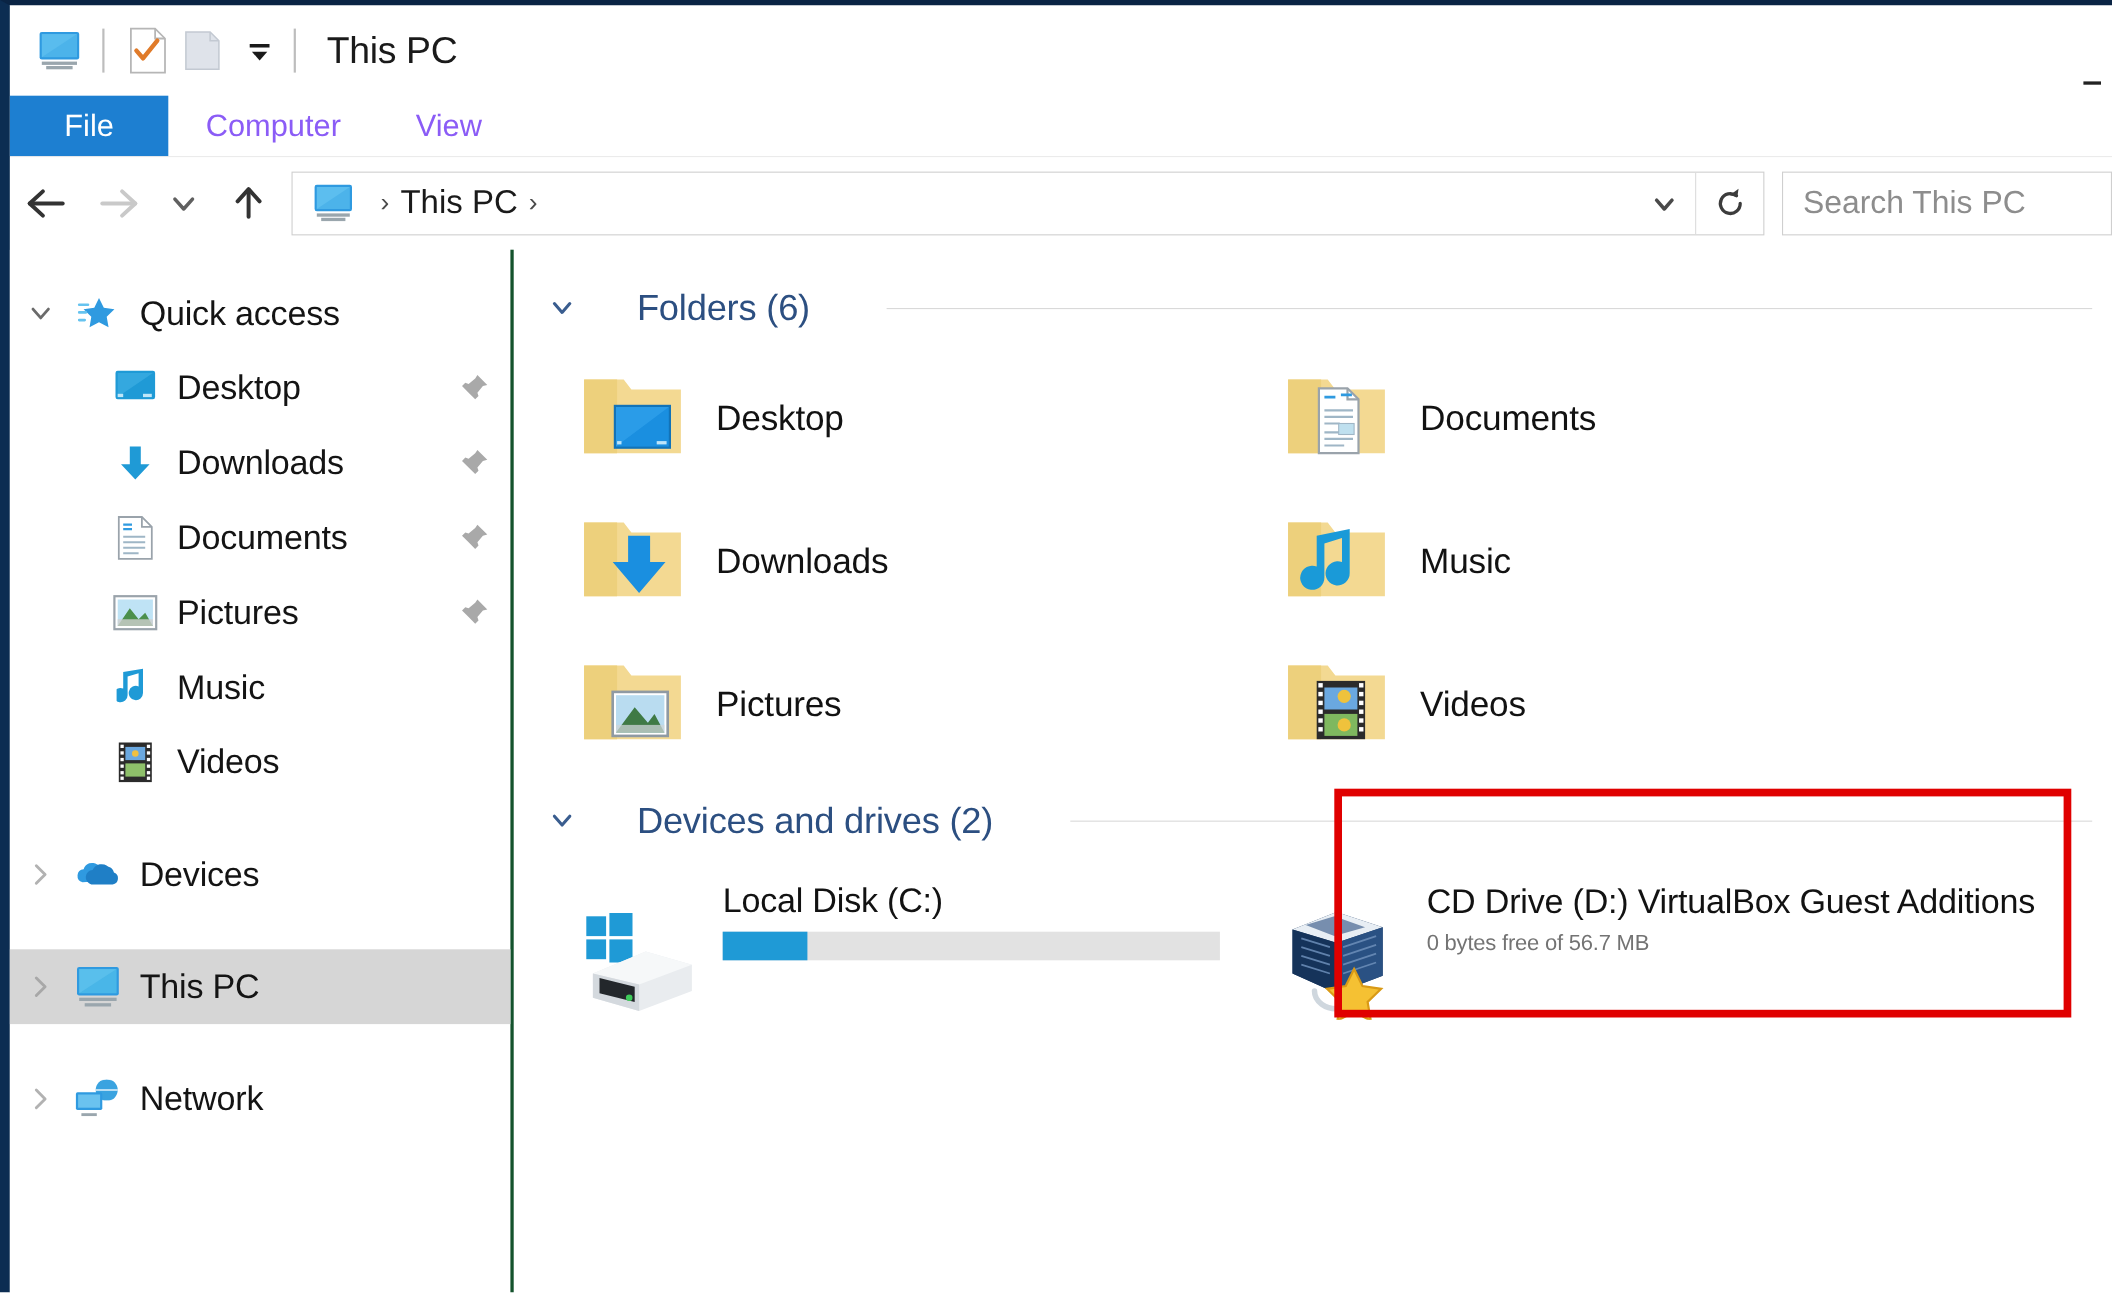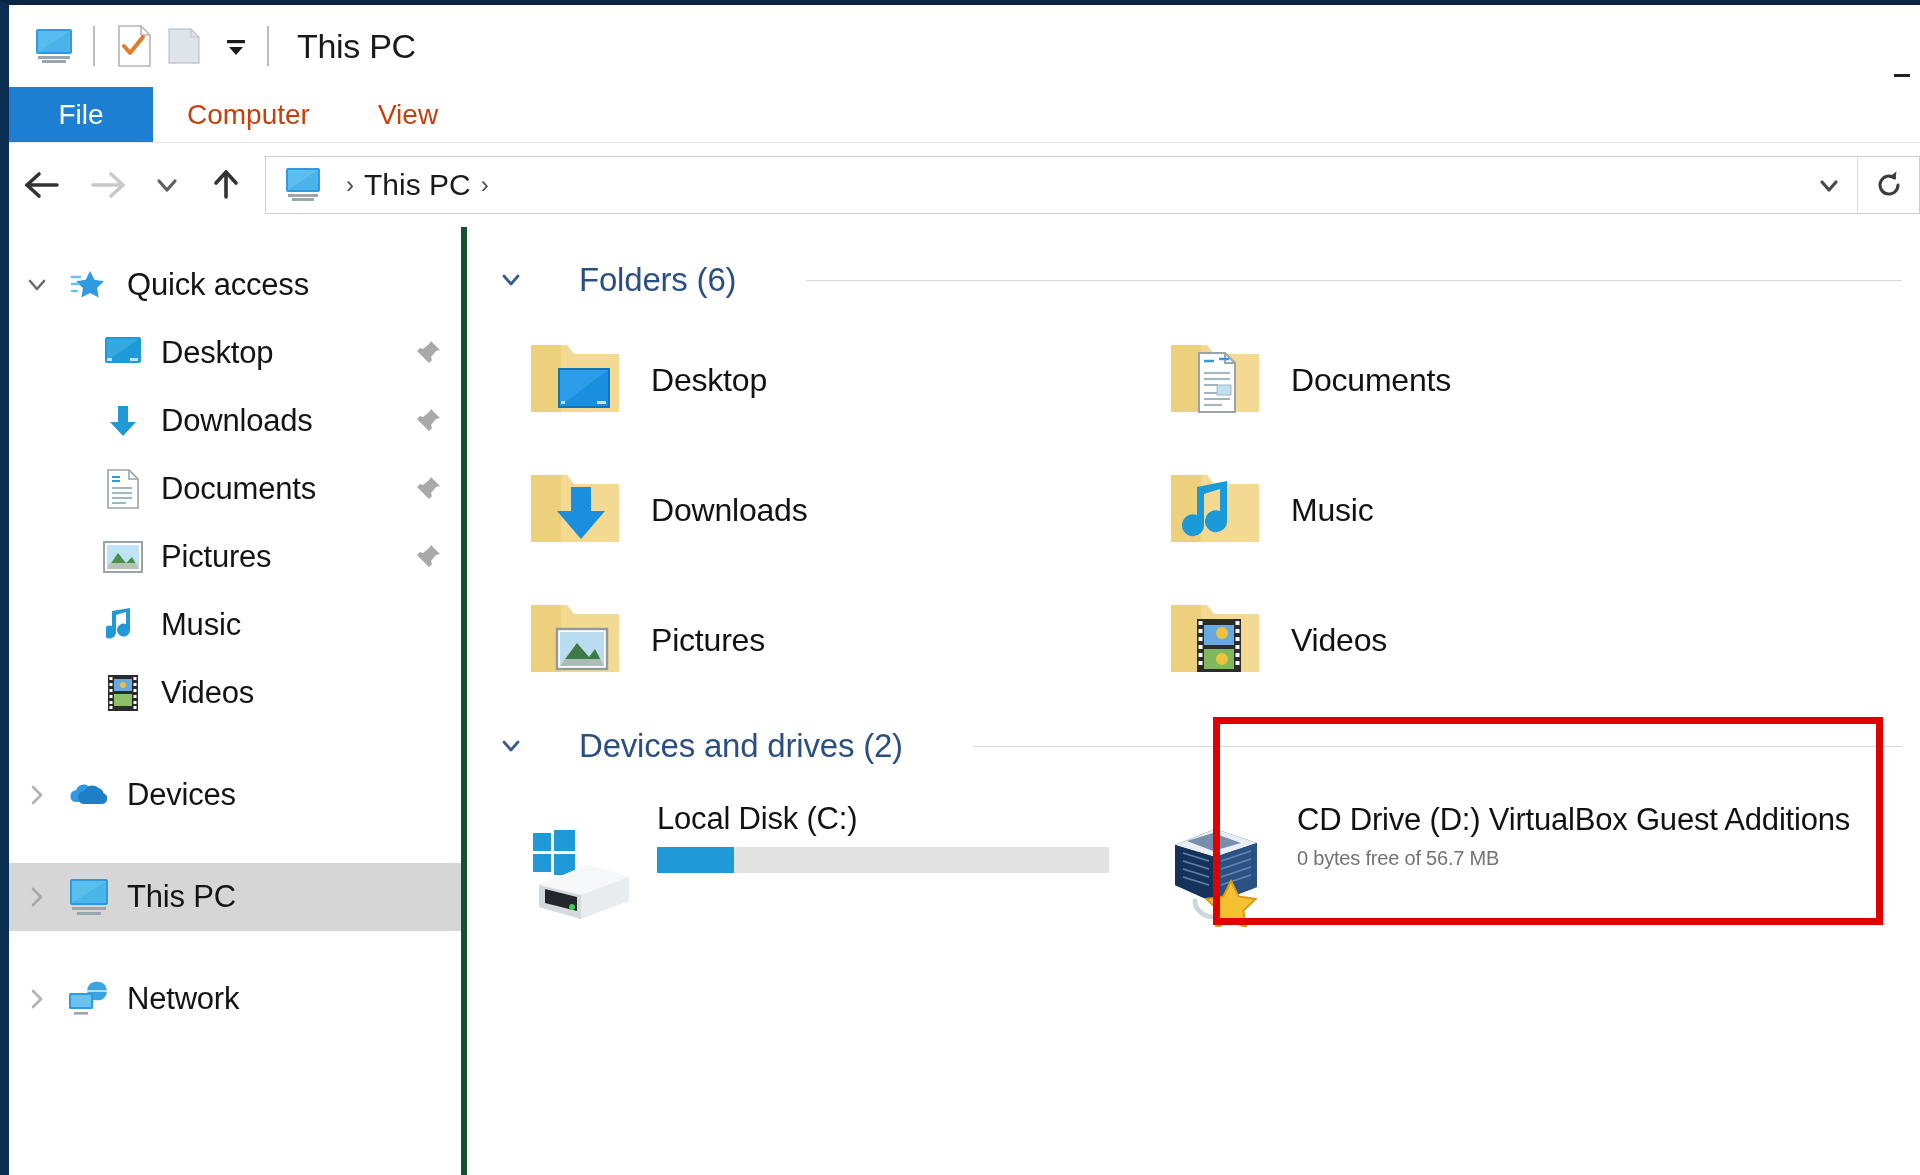--- a/index.html
+++ b/index.html
@@ -54,21 +54,21 @@
     position: absolute;
     left: 0; top: 82px; right: 0;
     height: 55px;
     display: flex;
     align-items: stretch;
     background: #ffffff;
   }
   .tab {
     display: flex; align-items: center; justify-content: center;
     font-size: 28px;
-    color: #c2410c;
+    color: #8b5cf6;
     padding: 0 34px;
     white-space: nowrap;
     cursor: default;
   }
   .tab.file {
     background: #1d7fd1;
     color: #ffffff;
     min-width: 144px;
     padding: 0;
   }
@@ -131,21 +131,21 @@
   
   .body-area {
     position: absolute;
     left: 0; top: 222px; right: 0; bottom: 0;
     display: flex;
     background: #ffffff;
   }
   .navpane {
     width: 458px;
     background: #ffffff;
-    border-right: 6px solid #14532d;
+    border-right: 3px solid #14532d;
     padding-top: 24px;
     position: relative;
     flex: 0 0 458px;
   }
   .nav-row {
     height: 68px;
     display: flex;
     align-items: center;
     position: relative;
     padding-right: 16px;
@@ -345,20 +345,23 @@
         </svg>
       </div>
       <div class="addr-refresh">
         <svg width="34" height="34" viewBox="0 0 34 34">
           <path d="M26 17 a9 9 0 1 1 -3.4 -7" fill="none" stroke="#3c3c3c" stroke-width="3" stroke-linecap="round"></path>
           <path d="M24.5 3.5 L23.4 11.2 L16.5 9.4 Z" fill="#3c3c3c"></path>
         </svg>
       </div>
     </div>
 
+    <div class="search-field">
+      <span class="search-ph">Search This PC</span>
+    </div>
   </div>
 
   <div class="body-area">
 
     <div class="navpane">
 
       <div class="nav-row">
         <div class="nav-chevron">
           <svg width="26" height="26" viewBox="0 0 26 26">
               <path d="M6 9 L13 17 L20 9" fill="none" stroke="#6b6b6b" stroke-width="2.6" stroke-linecap="round" stroke-linejoin="round"></path>

